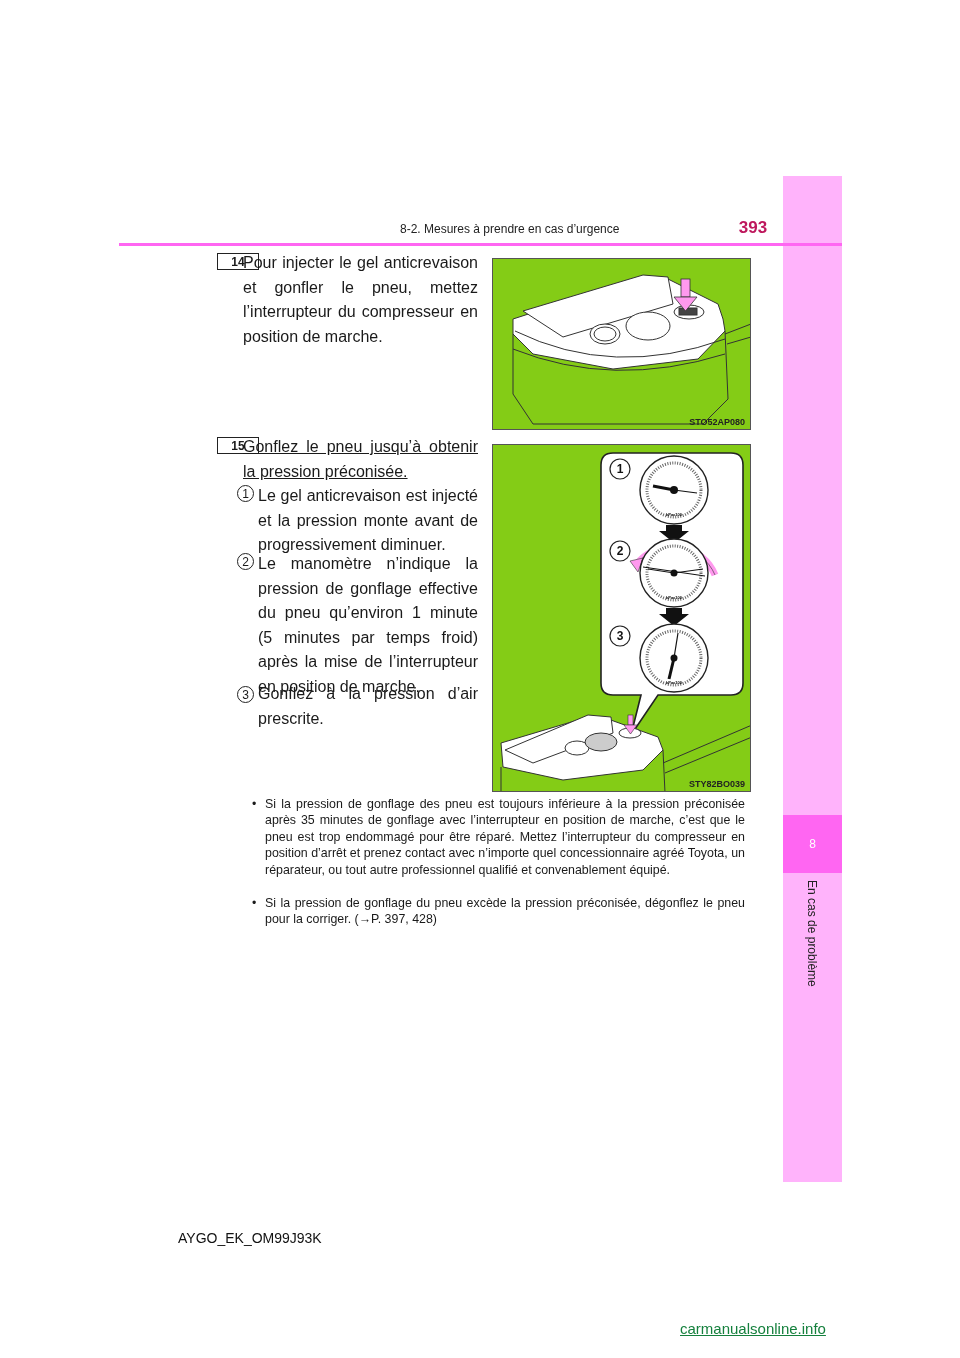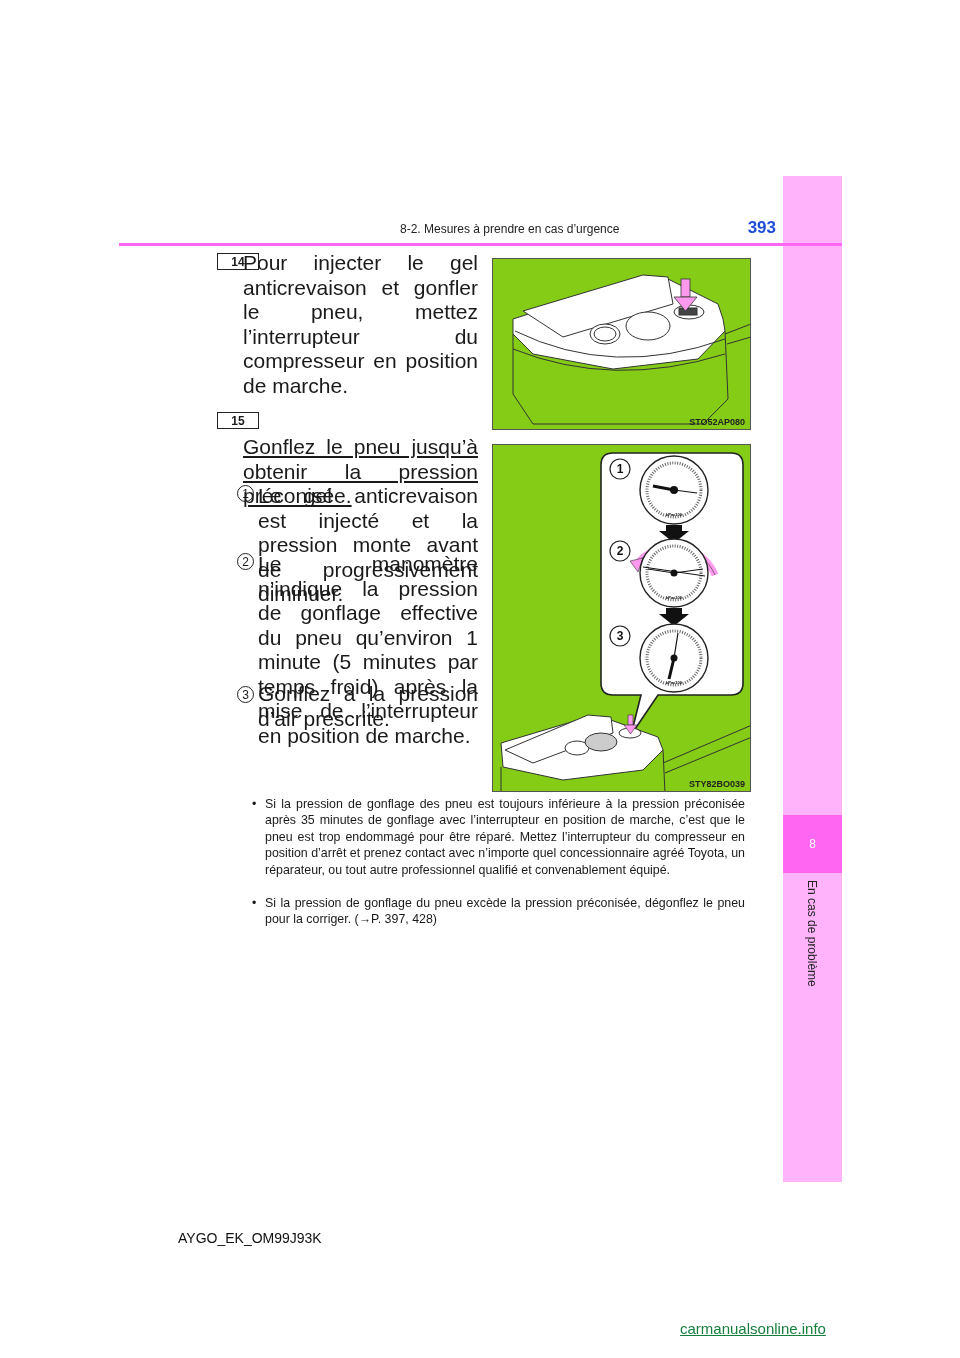--- a/index.html
+++ b/index.html
@@ -9,24 +9,24 @@
   }
   .abs { position: absolute; }
   .side-band { left: 783px; top: 176px; width: 59px; height: 1006px; background: #ffb3fb; }
   .side-tab { left: 783px; top: 815px; width: 59px; height: 58px; background: #ff66f2; color: #fff;
     font-size: 12px; display: flex; align-items: center; justify-content: center; }
   .side-label { left: 783px; top: 880px; width: 59px; height: 120px; }
   .side-label span { position: absolute; left: 22px; top: 0; writing-mode: vertical-rl;
     font-size: 12px; color: #222; white-space: nowrap; }
   .header-rule { left: 119px; top: 243px; width: 723px; height: 3px; background: #ff66f2; }
   .header-section { left: 400px; top: 222px; width: 282px; font-size: 12px; color: #222; }
-  .header-page { left: 730px; top: 218px; width: 46px; text-align: right; font-size: 17px; font-weight: bold; color: #1d4ed8; }
+  .header-page { left: 730px; top: 218px; width: 46px; text-align: center; font-size: 17px; font-weight: bold; color: #be185d; }
   .step-num { width: 42px; height: 17px; border: 1px solid #222; font-size: 12px; font-weight: bold;
     display: flex; align-items: center; justify-content: center; box-sizing: border-box; }
-  .para { font-size: 21px; line-height: 24.5px; text-align: justify; }
+  .para { font-size: 16px; line-height: 24.5px; text-align: justify; }
   .sub-num { width: 17px; height: 17px; border: 1px solid #222; border-radius: 50%; font-size: 12px;
     display: flex; align-items: center; justify-content: center; box-sizing: border-box; }
   .figure { border: 1px solid #555; background: #84cc16; box-sizing: border-box; overflow: hidden; font-weight: bold; }
   .fig-code { position: absolute; right: 5px; bottom: 2px; font-size: 9px; color: #222; }
   .note { left: 265px; width: 480px; font-size: 12.4px; line-height: 16.4px; text-align: justify; }
   .note .bullet { position: absolute; left: -13px; top: 0; }
   .footer-code { left: 144px; top: 1230px; font-size: 14px; color: #111; margin-left: 34px; }
   .watermark { left: 680px; top: 1320px; font-size: 15px; color: #15803d; text-decoration: underline; }
 </style>
 </head>
@@ -66,21 +66,21 @@
       <line x1="234" y1="85" x2="258" y2="78"></line>
     </g>
     <g>
       <rect x="188" y="20" width="9" height="18" fill="#ff99ee" stroke="#333" stroke-width="0.8"></rect>
       <polygon points="181,38 204,38 192.5,52" fill="#ff99ee" stroke="#333" stroke-width="0.8"></polygon>
     </g>
   </svg>
   <span class="fig-code">STO52AP080</span>
 </div>
 
-<div class="abs step-num" style="left:217px;top:412px;">
+<div class="abs step-num" style="left:217px;top:437px;">
   <span>15</span>
 </div>
 <div class="abs para" style="left:243px;top:435px;width:235px;text-decoration:underline;">Gonflez le pneu jusqu’à obtenir la pression préconisée.</div>
 
 <div class="abs sub-num" style="left:237px;top:485px;">
   <span>1</span>
 </div>
 <div class="abs para" style="left:258px;top:484px;width:220px;">Le gel anticrevaison est injecté et la pression monte avant de progressivement diminuer.</div>
 
 <div class="abs sub-num" style="left:237px;top:553px;">

